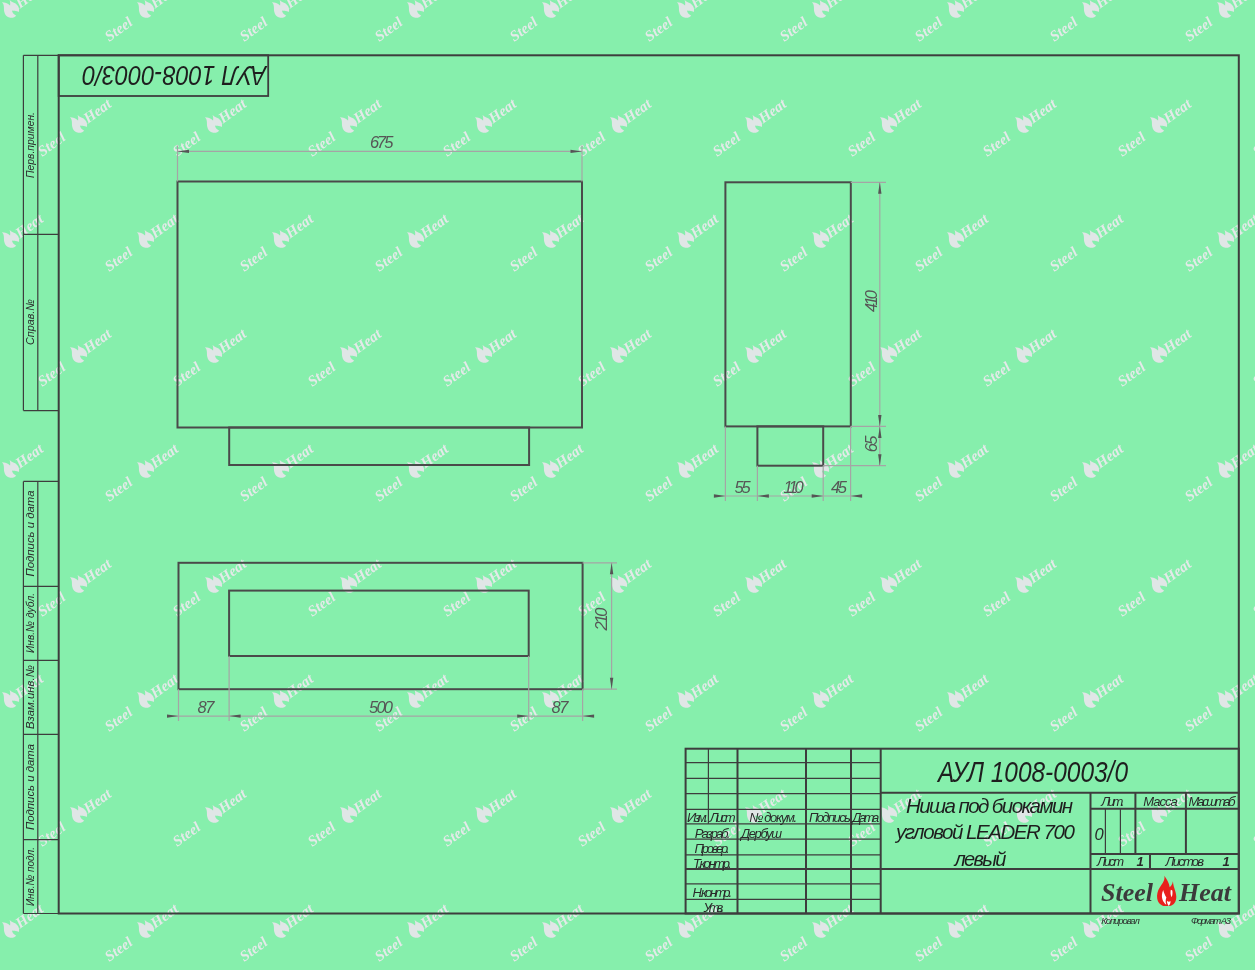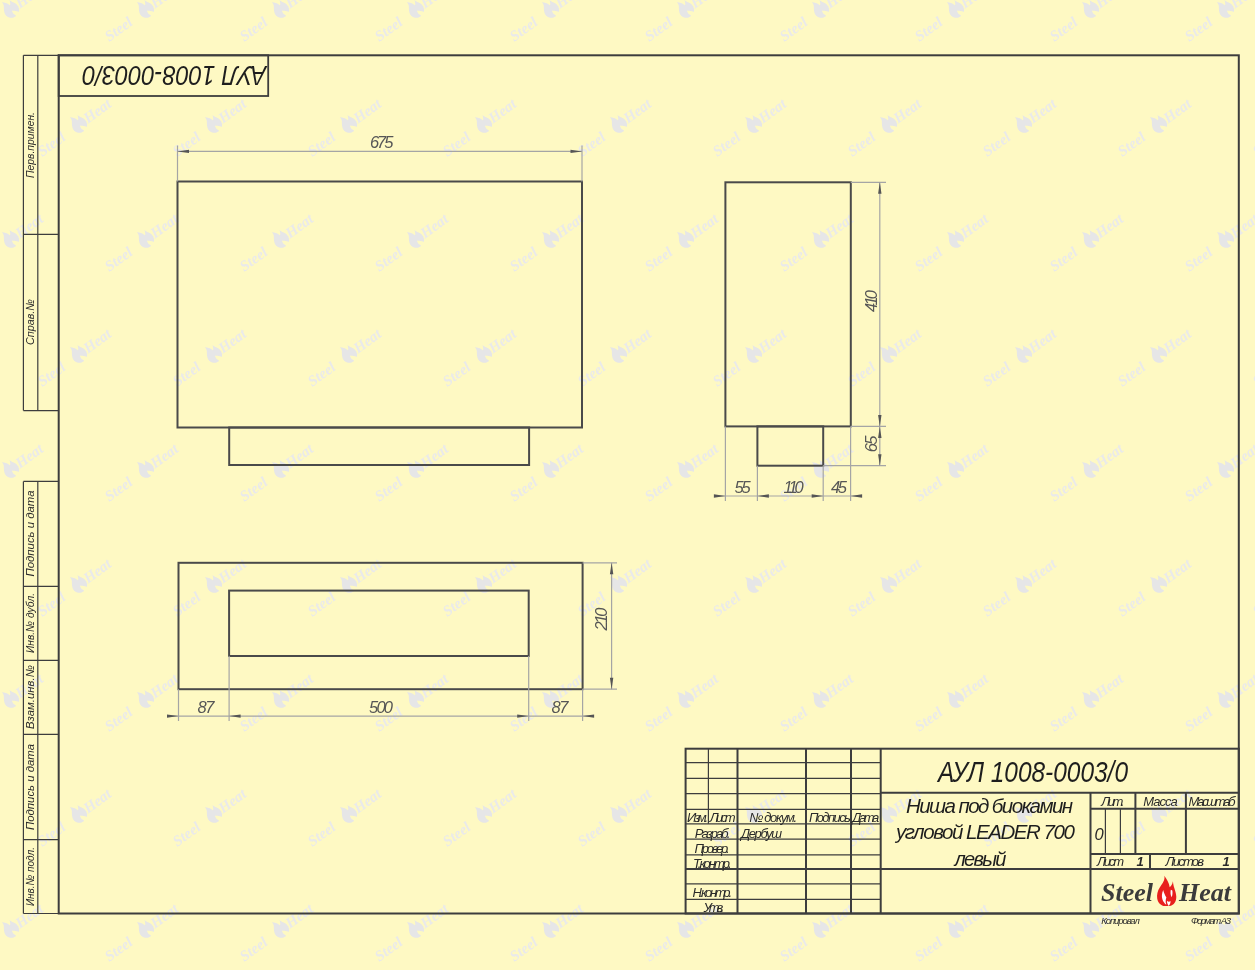--- a/index.html
+++ b/index.html
@@ -1,15 +1,15 @@
 <!DOCTYPE html>
 <html><head><meta charset="utf-8">
 <style>
 html,body{margin:0;padding:0;background:#fff;}
-#page{position:relative;width:1255px;height:970px;background:#fef9c3;overflow:hidden;}
+#page{position:relative;width:1255px;height:970px;background:#86efac;overflow:hidden;}
 svg{position:absolute;left:0;top:0;}
 .t{font-family:"Liberation Sans",sans-serif;font-style:italic;}
 .wmt{font-family:"Liberation Serif",serif;font-style:italic;font-weight:bold;font-size:16px;fill:#e9e9ec;}
 .logo{font-family:"Liberation Serif",serif;font-style:italic;font-weight:bold;font-size:26px;fill:#3b3b3b;}
 .dim{fill:#565656;font-size:16.5px;}
 .lbl{fill:#2a2a2a;font-size:13px;}
 .side{fill:#2a2a2a;font-size:11.8px;}
 .big{fill:#1e1e1e;}
 </style></head>
 <body>

